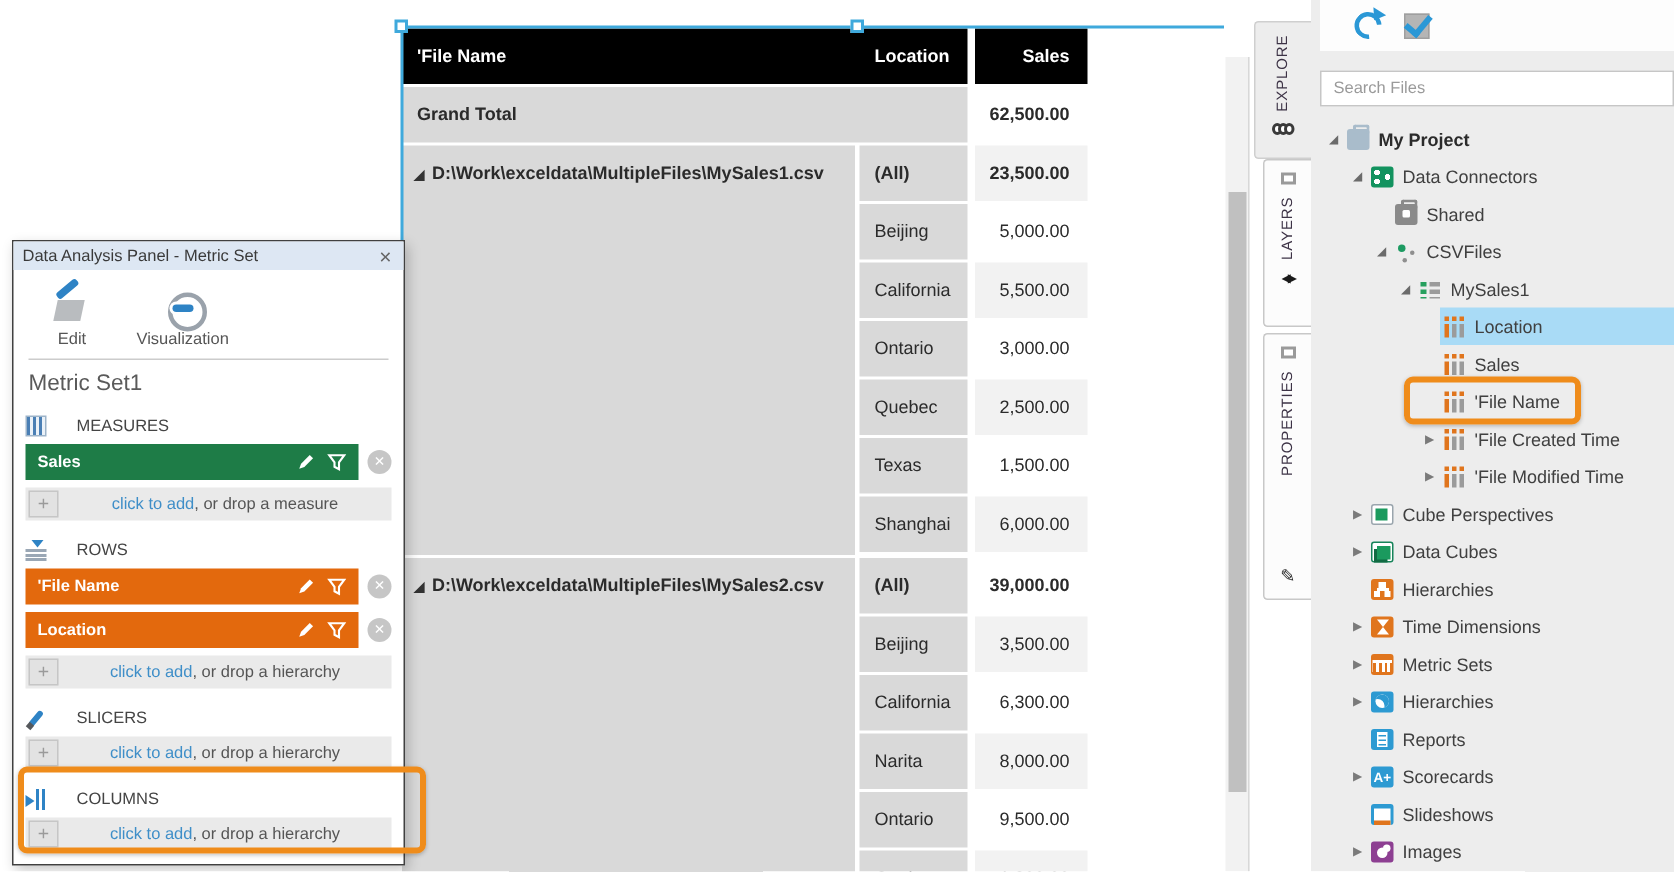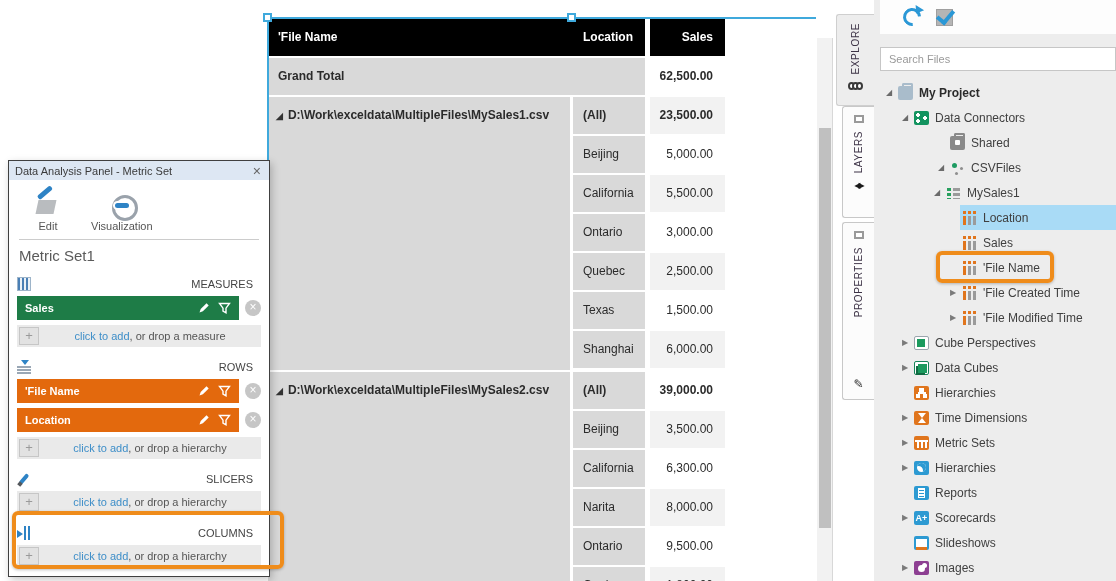--- a/index.html
+++ b/index.html
@@ -38,21 +38,21 @@
   .ptools { display:flex; gap:30px; padding:13px 0 0 26px; height:57px; }
   .ptool { display:flex; flex-direction:column; align-items:center; gap:3px; color:#555; }
   .ic-edit { width:26px; height:24px; position:relative; }
   .ic-edit::before { content:""; position:absolute; left:2px; top:7px; width:18px; height:14px; background:#b9bcbf; transform:skewX(-12deg); }
   .ic-edit::after { content:""; position:absolute; left:5px; top:2px; width:17px; height:5px; background:#2e83c5; border-radius:2px; transform:rotate(-40deg); transform-origin:left bottom; }
   .ic-vis { width:26px; height:24px; position:relative; }
   .ic-vis::before { content:""; position:absolute; left:3px; top:2px; width:20px; height:20px; border:3px solid #9aa2ab; border-radius:50%; }
   .ic-vis::after { content:""; position:absolute; left:6px; top:10px; width:14px; height:5px; background:#2e83c5; border-radius:3px; box-shadow:0 0 0 2px #fff; }
   .pdivider { border-top:1px solid #ccc; margin:2px 10px 0; }
   .msname { margin:7px 0 0 10px; font-size:15px; color:#5a5a5a; height:17px; }
-  .sech { display:flex; align-items:center; gap:20px; margin:13px 16px 0 8px; height:14px; font-size:11px; color:#444;justify-content:space-between; }
+  .sech { display:flex; align-items:center; gap:20px; margin:13px 4px 0 8px; height:14px; font-size:11px; color:#444; }
   .secic { width:14px; height:14px; position:relative; flex:0 0 14px; }
   .i-meas { background:repeating-linear-gradient(90deg,#4a7fb5 0 2px,#eaf1f8 2px 4px); border:1px solid #9db4c9; }
   .i-rows::before { content:""; position:absolute; left:4px; top:0; border-left:4px solid transparent; border-right:4px solid transparent; border-top:5px solid #2e83c5; }
   .i-rows::after { content:""; position:absolute; left:0; bottom:0; width:14px; height:8px;
       background:repeating-linear-gradient(0deg,#9aa7b5 0 2px,#fff 2px 3px); }
   .i-slic::before { content:""; position:absolute; left:5px; top:1px; width:4px; height:12px; background:#2e83c5; border-radius:2px; transform:rotate(40deg); }
   .i-slic::after { content:""; position:absolute; left:1px; top:10px; width:4px; height:4px; background:#55585c; transform:rotate(40deg); }
   .i-cols::before { content:""; position:absolute; left:0; top:4px; border-top:4px solid transparent; border-bottom:4px solid transparent; border-left:6px solid #2e83c5; }
   .i-cols::after { content:""; position:absolute; right:0; top:0; width:7px; height:14px;
       background:repeating-linear-gradient(90deg,#2e83c5 0 2px,#fff 2px 4px); }
@@ -105,21 +105,21 @@
             font-family:"Liberation Sans",sans-serif; font-size:11px; color:#444; padding:0 8px; outline:none; }
   .search::placeholder { color:#9a9a9a; }
   .tree { position:absolute; left:0; right:0; top:80px; }
   .trow { display:flex; align-items:center; height:25px; font-size:12px; color:#404040; }
   .trow .tw { width:14px; flex:0 0 14px; text-align:center; }
   .exp { font-size:8px; color:#6b6b6b; }
   .col { font-size:8px; color:#7a7a7a; }
   .hlwrap { display:flex; align-items:center; gap:6px; flex:1; height:25px; padding-left:2px; }
   .hlwrap.sel { background:#a9dbf6; }
   .trow.bold .tlabel { font-weight:bold; color:#2b2b2b; }
-  .lvl0 { padding-left:8px; } .lvl1 { padding-left:24px; } .lvl2 { padding-left:60px; }
+  .lvl0 { padding-left:8px; } .lvl1 { padding-left:24px; } .lvl2 { padding-left:40px; }
   .lvl3 { padding-left:56px; } .lvl4 { padding-left:72px; }
   .ticon { width:15px; height:14px; flex:0 0 15px; position:relative; border-radius:2px; }
   .i-project { background:#a9bccb; } .i-project::before { content:""; position:absolute; left:4px; top:-3px; width:7px; height:4px; border:2px solid #a9bccb; border-bottom:none; border-radius:2px 2px 0 0; }
   .i-shared { background:#8a8a8a; } .i-shared::before { content:""; position:absolute; left:4px; top:-3px; width:7px; height:4px; border:2px solid #8a8a8a; border-bottom:none; border-radius:2px 2px 0 0; }
   .i-shared::after { content:""; position:absolute; left:5px; top:4px; width:5px; height:5px; background:#fff; border-radius:1px; }
   .i-dataconn { background:#13935f; }
   .i-dataconn::after { content:""; position:absolute; inset:0; background:
       radial-gradient(circle 2px at 4px 4px,#fff 98%,transparent), radial-gradient(circle 2px at 11px 7px,#fff 98%,transparent),
       radial-gradient(circle 2px at 4px 10px,#fff 98%,transparent); }
   .i-csv { background:none; }

